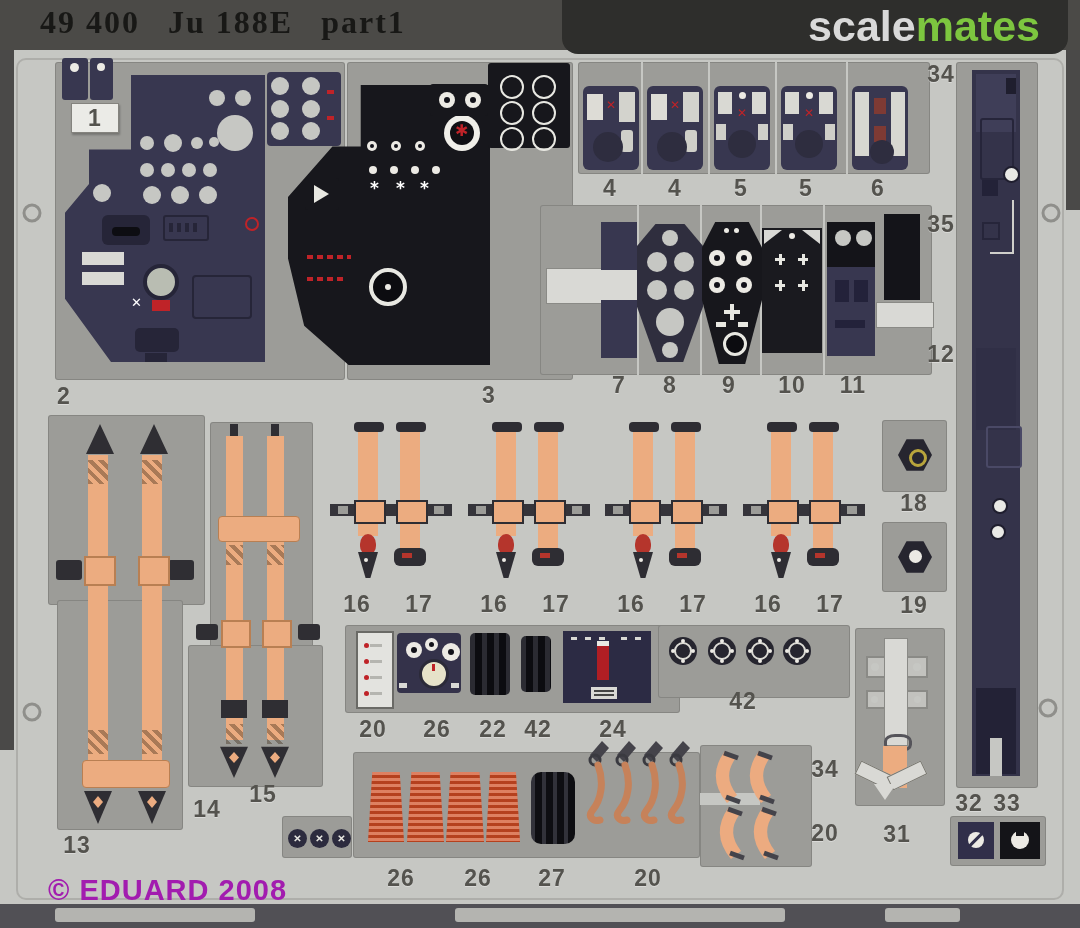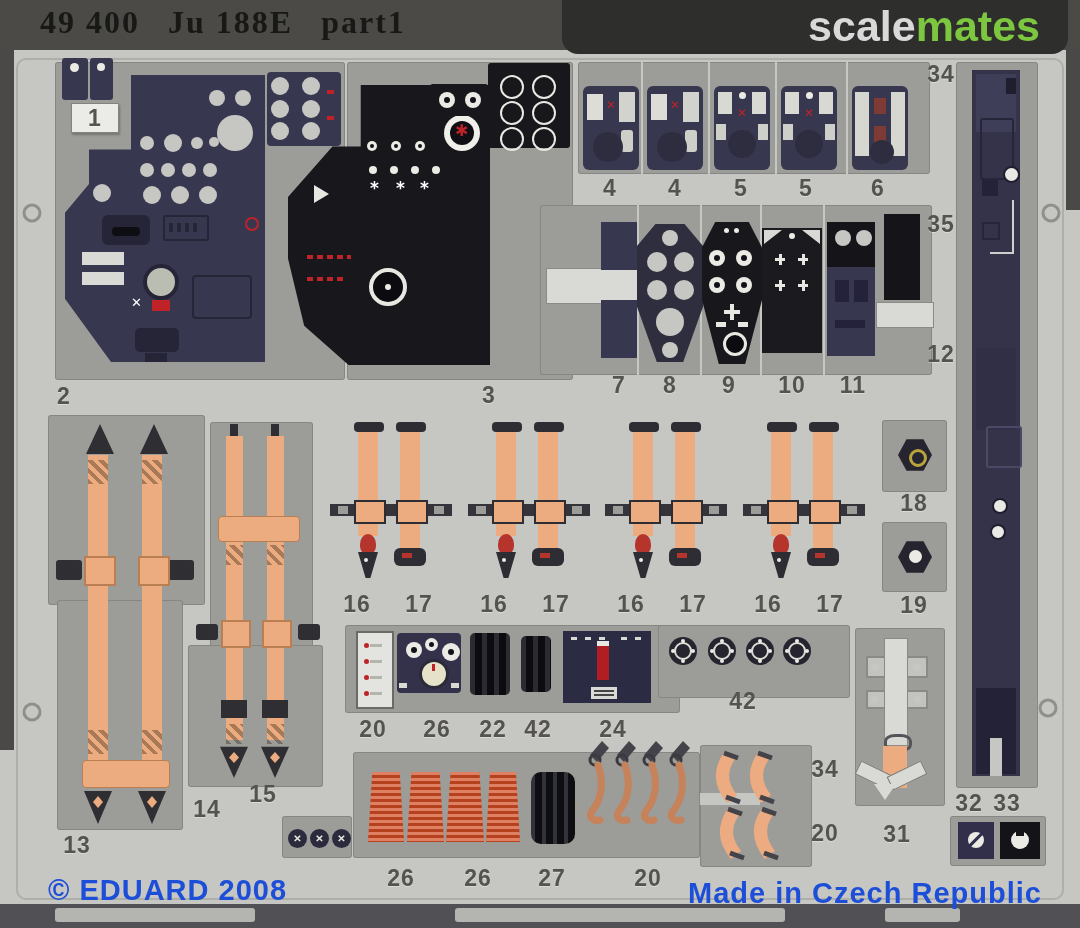--- a/index.html
+++ b/index.html
@@ -32,21 +32,21 @@
   .title{position:absolute;left:40px;top:4px;font-family:"Liberation Serif",serif;
          font-weight:bold;font-size:32px;color:#181816;letter-spacing:2px;}
   .title span{margin-right:28px;}
   .wm{position:absolute;left:562px;top:0;width:506px;height:54px;background:var(--wmbg);
       border-radius:0 0 16px 16px;text-align:right;}
   .wm-text{font:bold 43px "Liberation Sans",sans-serif;line-height:52px;padding-right:28px;
       letter-spacing:0;}
   .wm-scale{color:#d9d9d9;}
   .wm-mates{color:var(--green);}
   .footer-text{position:absolute;font:bold 29px "Liberation Sans",sans-serif;
-      color:#1d4ed8;letter-spacing:1px;}
+      color:#a21caf;letter-spacing:1px;}
   .edge{position:absolute;background:#4a4948;}
   .bstrip{position:absolute;left:0;top:904px;width:1080px;height:24px;background:#515055;}
   .btab{position:absolute;top:908px;height:14px;background:#b4b4b0;border-radius:3px;}
   .belt{background:var(--belt);}
   .chk{background-image:repeating-linear-gradient(45deg,rgba(60,40,20,.38) 0 4px,transparent 4px 8px);}
   .darkp{background:#2f2e33;}
   .wplus-v{position:absolute;width:3px;height:11px;background:#e7e7e1;}
   .wplus-h{position:absolute;width:10px;height:3px;background:#e7e7e1;}
   .star{position:absolute;color:#fff;font:bold 17px "DejaVu Sans",sans-serif;}
   .ridges27{background:#17171c;background-image:repeating-linear-gradient(90deg,#32323a 0 4px,#0e0e12 4px 11px);border-radius:10px;}
@@ -451,21 +451,20 @@
       <span>49 400</span><span>Ju 188E</span><span>part1</span>
     </div>
   </div>
   <div class="wm">
     <div class="wm-text">
       <span class="wm-scale">scale</span><span class="wm-mates">mates</span>
     </div>
   </div>
 
   <div class="footer-text" style="left:48px;top:874px;">© EDUARD 2008</div>
-  <div class="footer-text" style="left:688px;top:877px;">Made in Czech Republic</div>
 
   <div class="abs" style="left:0;top:0;width:0;height:0;">
       <div class="lbl boxed" style="left: 95px; top: 118px;">1</div>
       <div class="lbl" style="left: 64px; top: 396px;">2</div>
       <div class="lbl" style="left: 489px; top: 395px;">3</div>
       <div class="lbl" style="left: 610px; top: 188px;">4</div>
       <div class="lbl" style="left: 675px; top: 188px;">4</div>
       <div class="lbl" style="left: 741px; top: 188px;">5</div>
       <div class="lbl" style="left: 806px; top: 188px;">5</div>
       <div class="lbl" style="left: 878px; top: 188px;">6</div>

